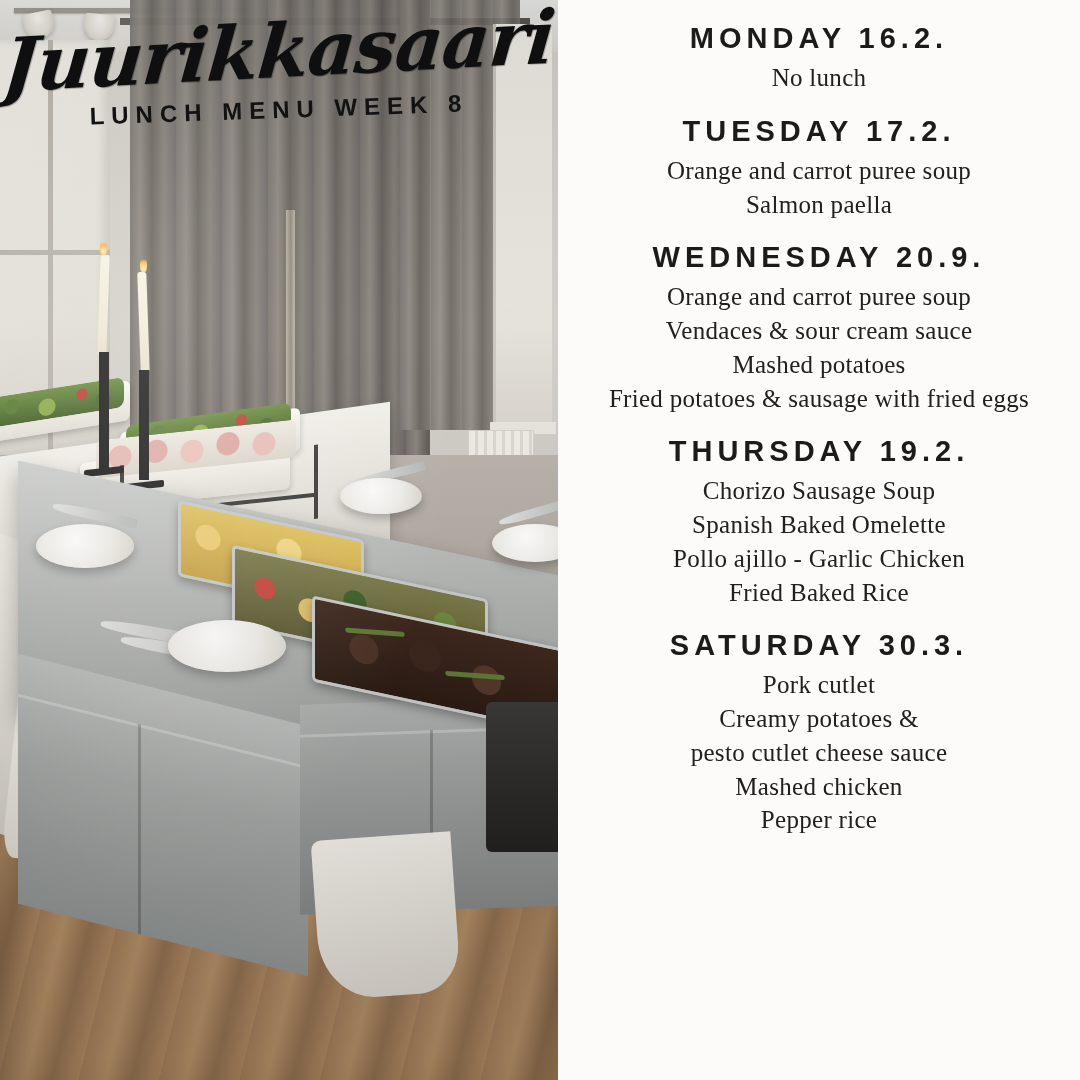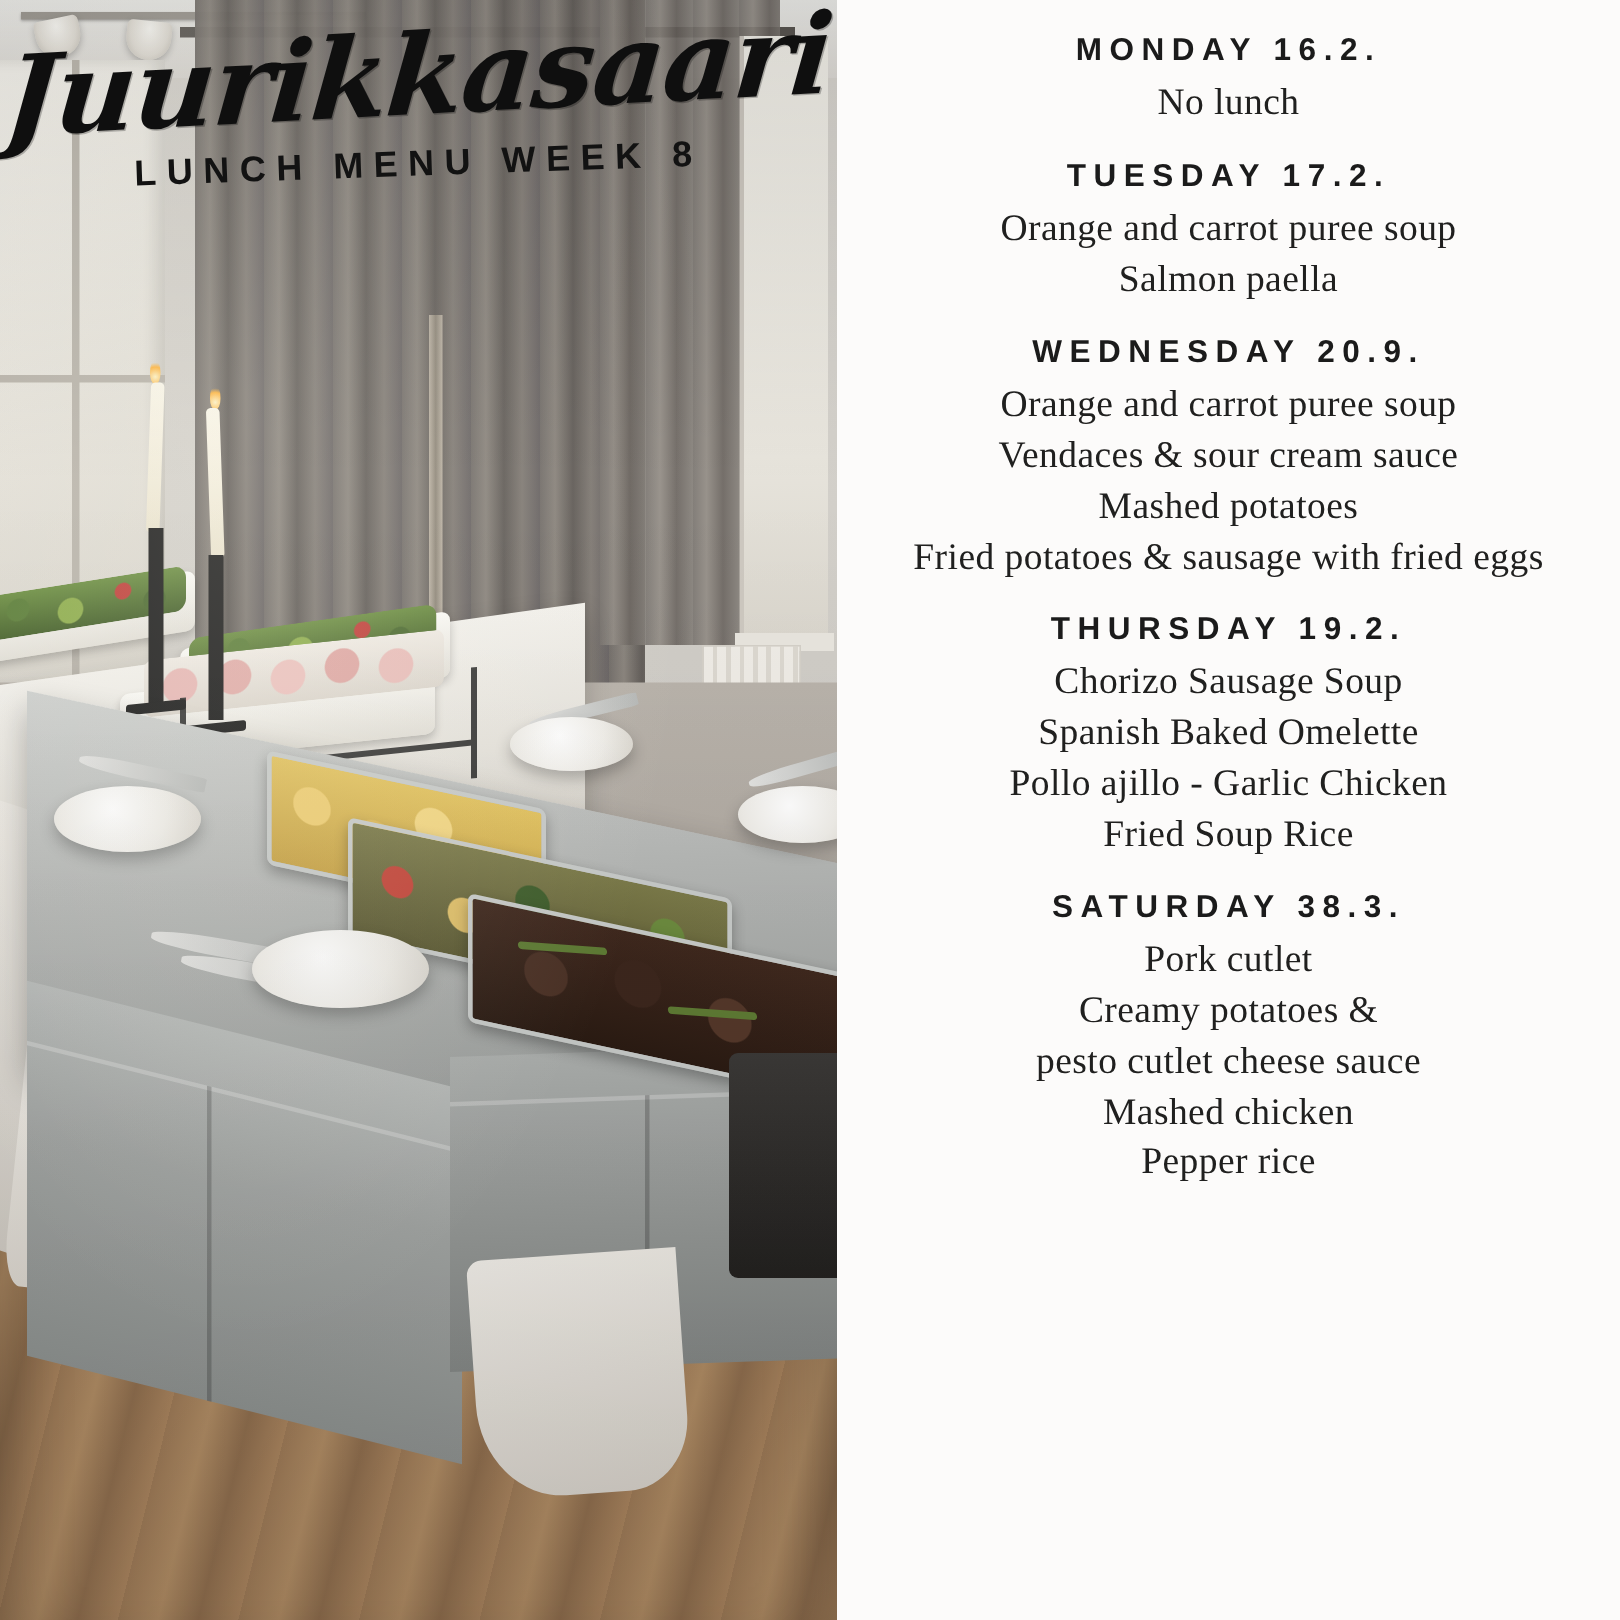--- a/index.html
+++ b/index.html
@@ -392,21 +392,21 @@
     box-sizing: border-box;
     padding: 18px 16px 0 16px;
     text-align: center;
     overflow: hidden;
   }
   .day-block { margin-bottom: 20px; }
   .day-block:first-child { margin-top: 4px; }
   .day-name {
     font-family: "Liberation Sans", sans-serif;
     font-weight: 700;
-    font-size: 21px;
+    font-size: 29px;
     letter-spacing: 5px;
     color: #1b1b1b;
     margin-bottom: 6px;
   }
   .dish {
     font-family: "Liberation Serif", serif;
     font-size: 25px;
     line-height: 1.35;
     color: #20201f;
     letter-spacing: .3px;
@@ -525,26 +525,26 @@
       <div class="dish">Vendaces &amp; sour cream sauce</div>
       <div class="dish">Mashed potatoes</div>
       <div class="dish">Fried potatoes &amp; sausage with fried eggs</div>
     </div>
 
     <div class="day-block">
       <div class="day-name">THURSDAY 19.2.</div>
       <div class="dish">Chorizo  Sausage Soup</div>
       <div class="dish">Spanish Baked Omelette</div>
       <div class="dish">Pollo ajillo - Garlic Chicken</div>
-      <div class="dish">Fried Soup Rice</div>
+      <div class="dish">Fried Baked Rice</div>
     </div>
 
 
     <div class="day-block">
-      <div class="day-name">SATURDAY 38.3.</div>
+      <div class="day-name">SATURDAY 30.3.</div>
       <div class="dish">Pork cutlet</div>
       <div class="dish">Creamy potatoes &amp;</div>
       <div class="dish">pesto cutlet cheese sauce</div>
       <div class="dish">Mashed chicken</div>
       <div class="dish">Pepper rice</div>
     </div>
 
   </div>
 </div>
 

